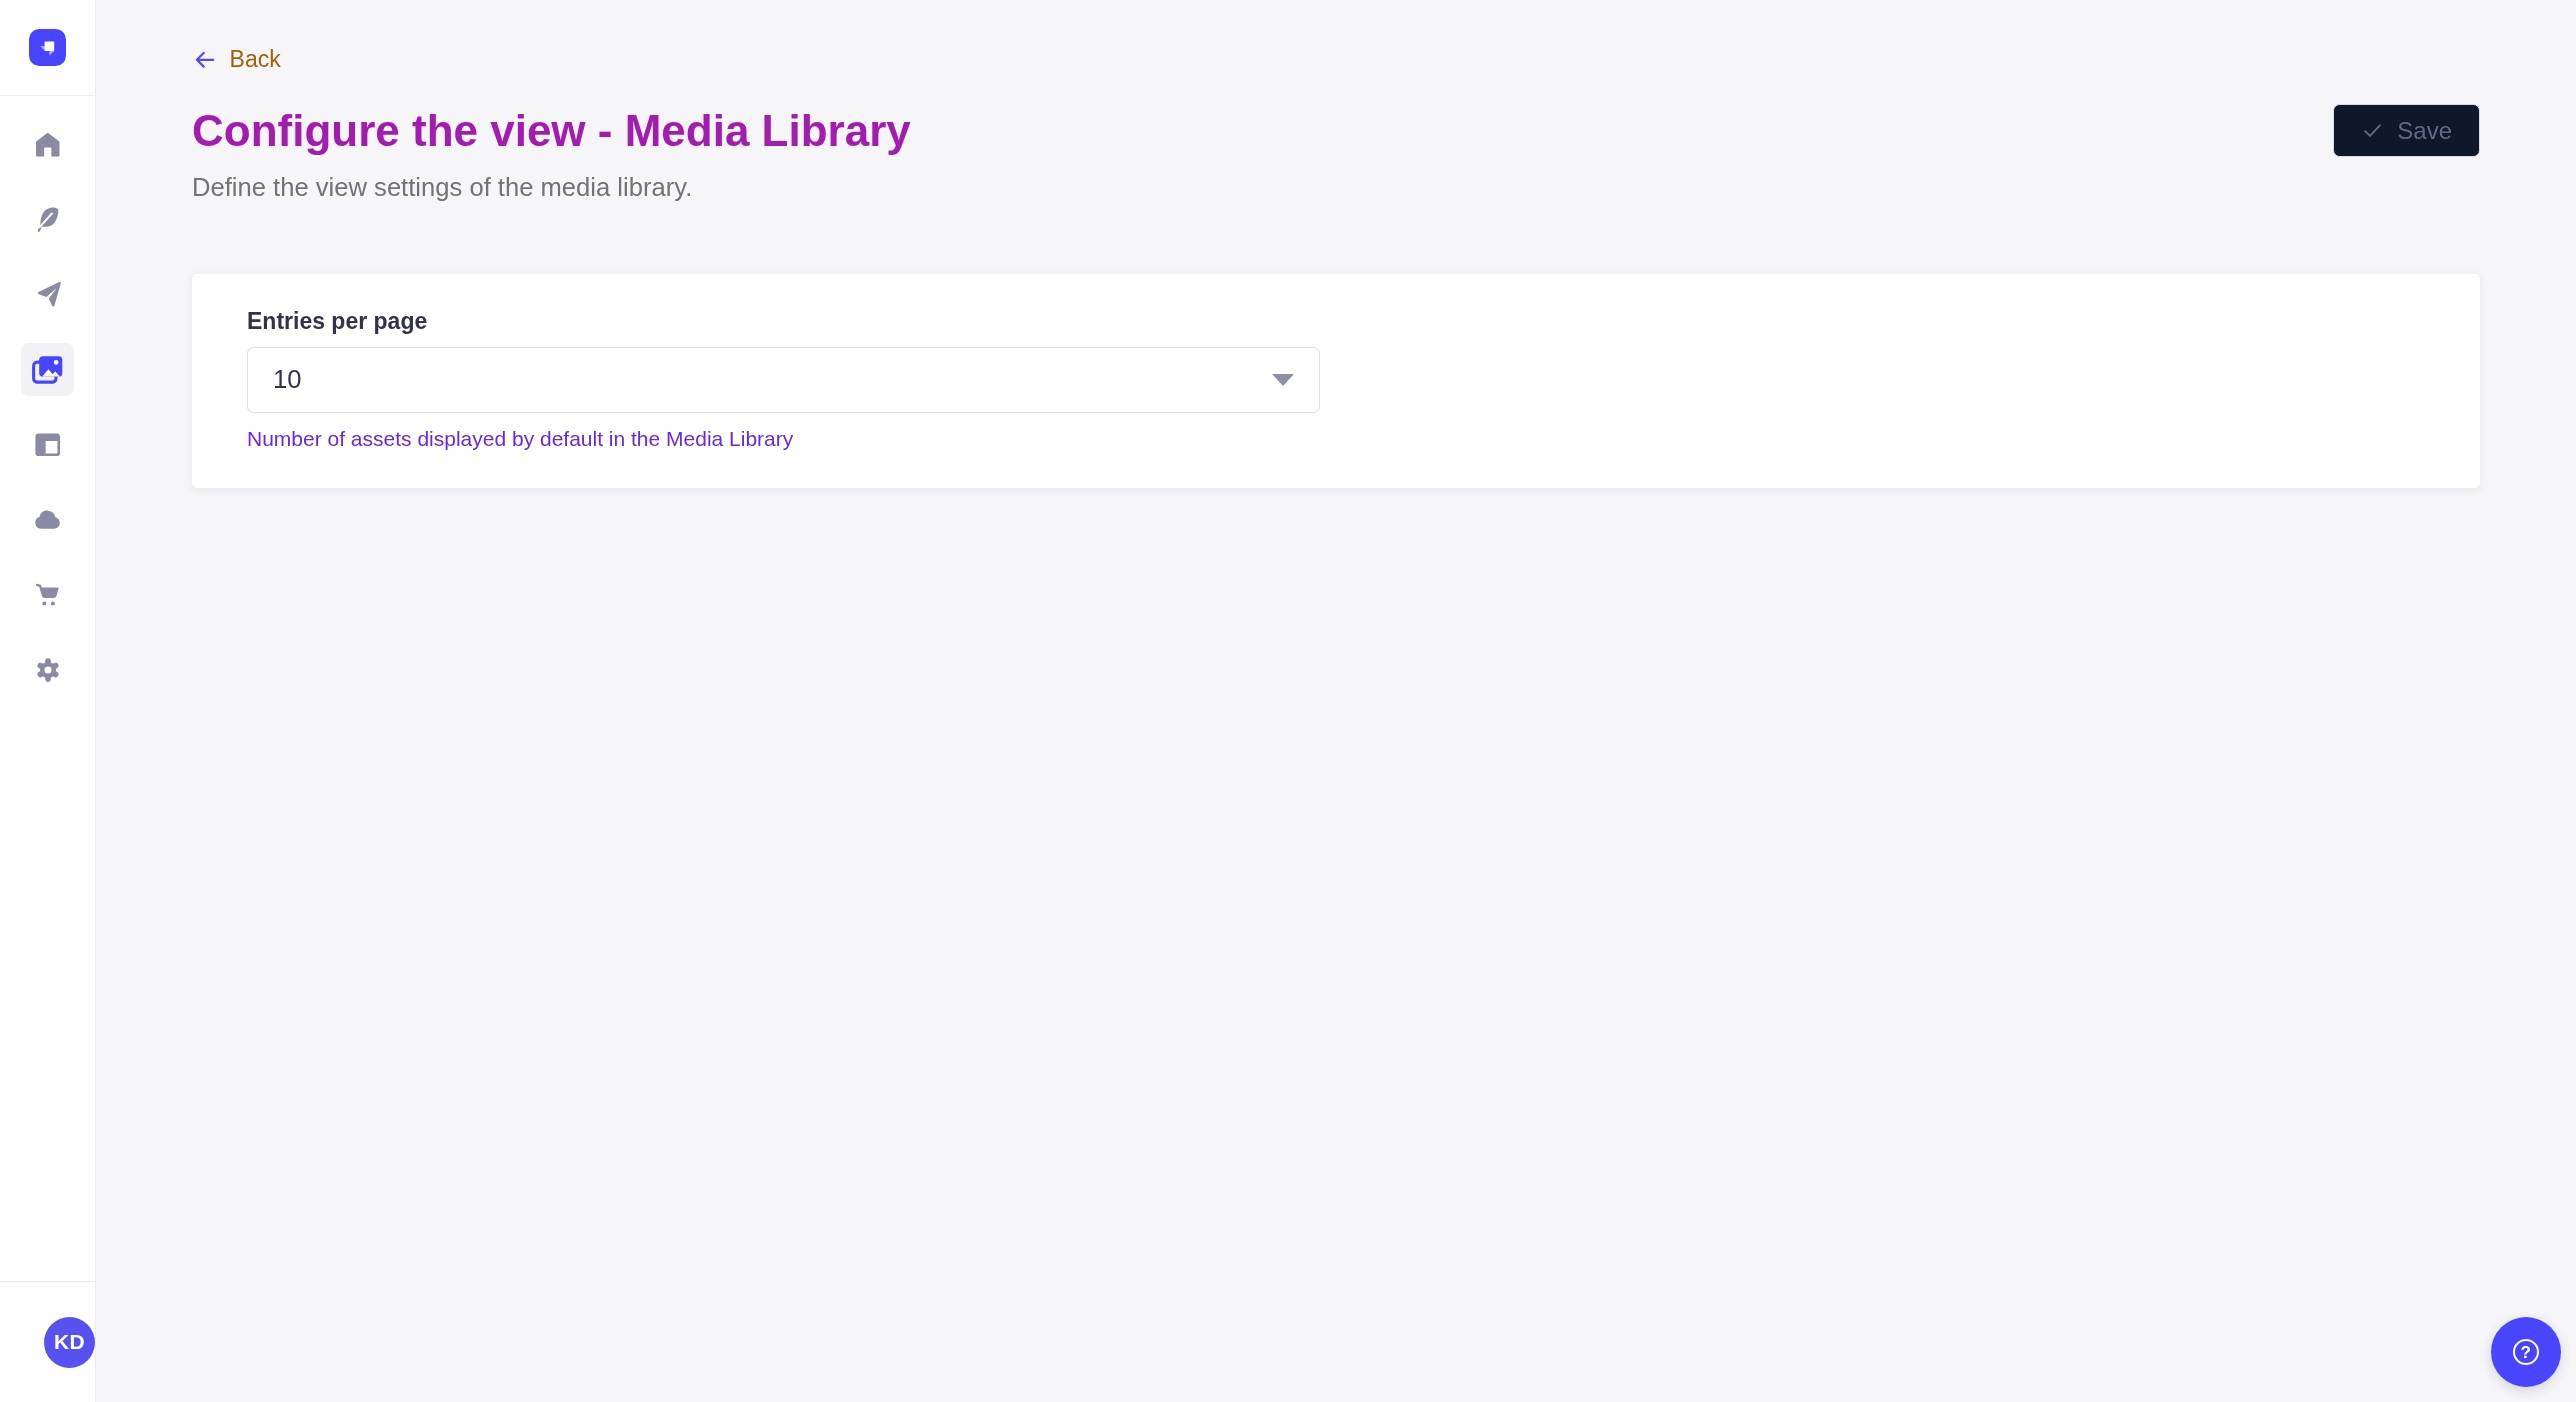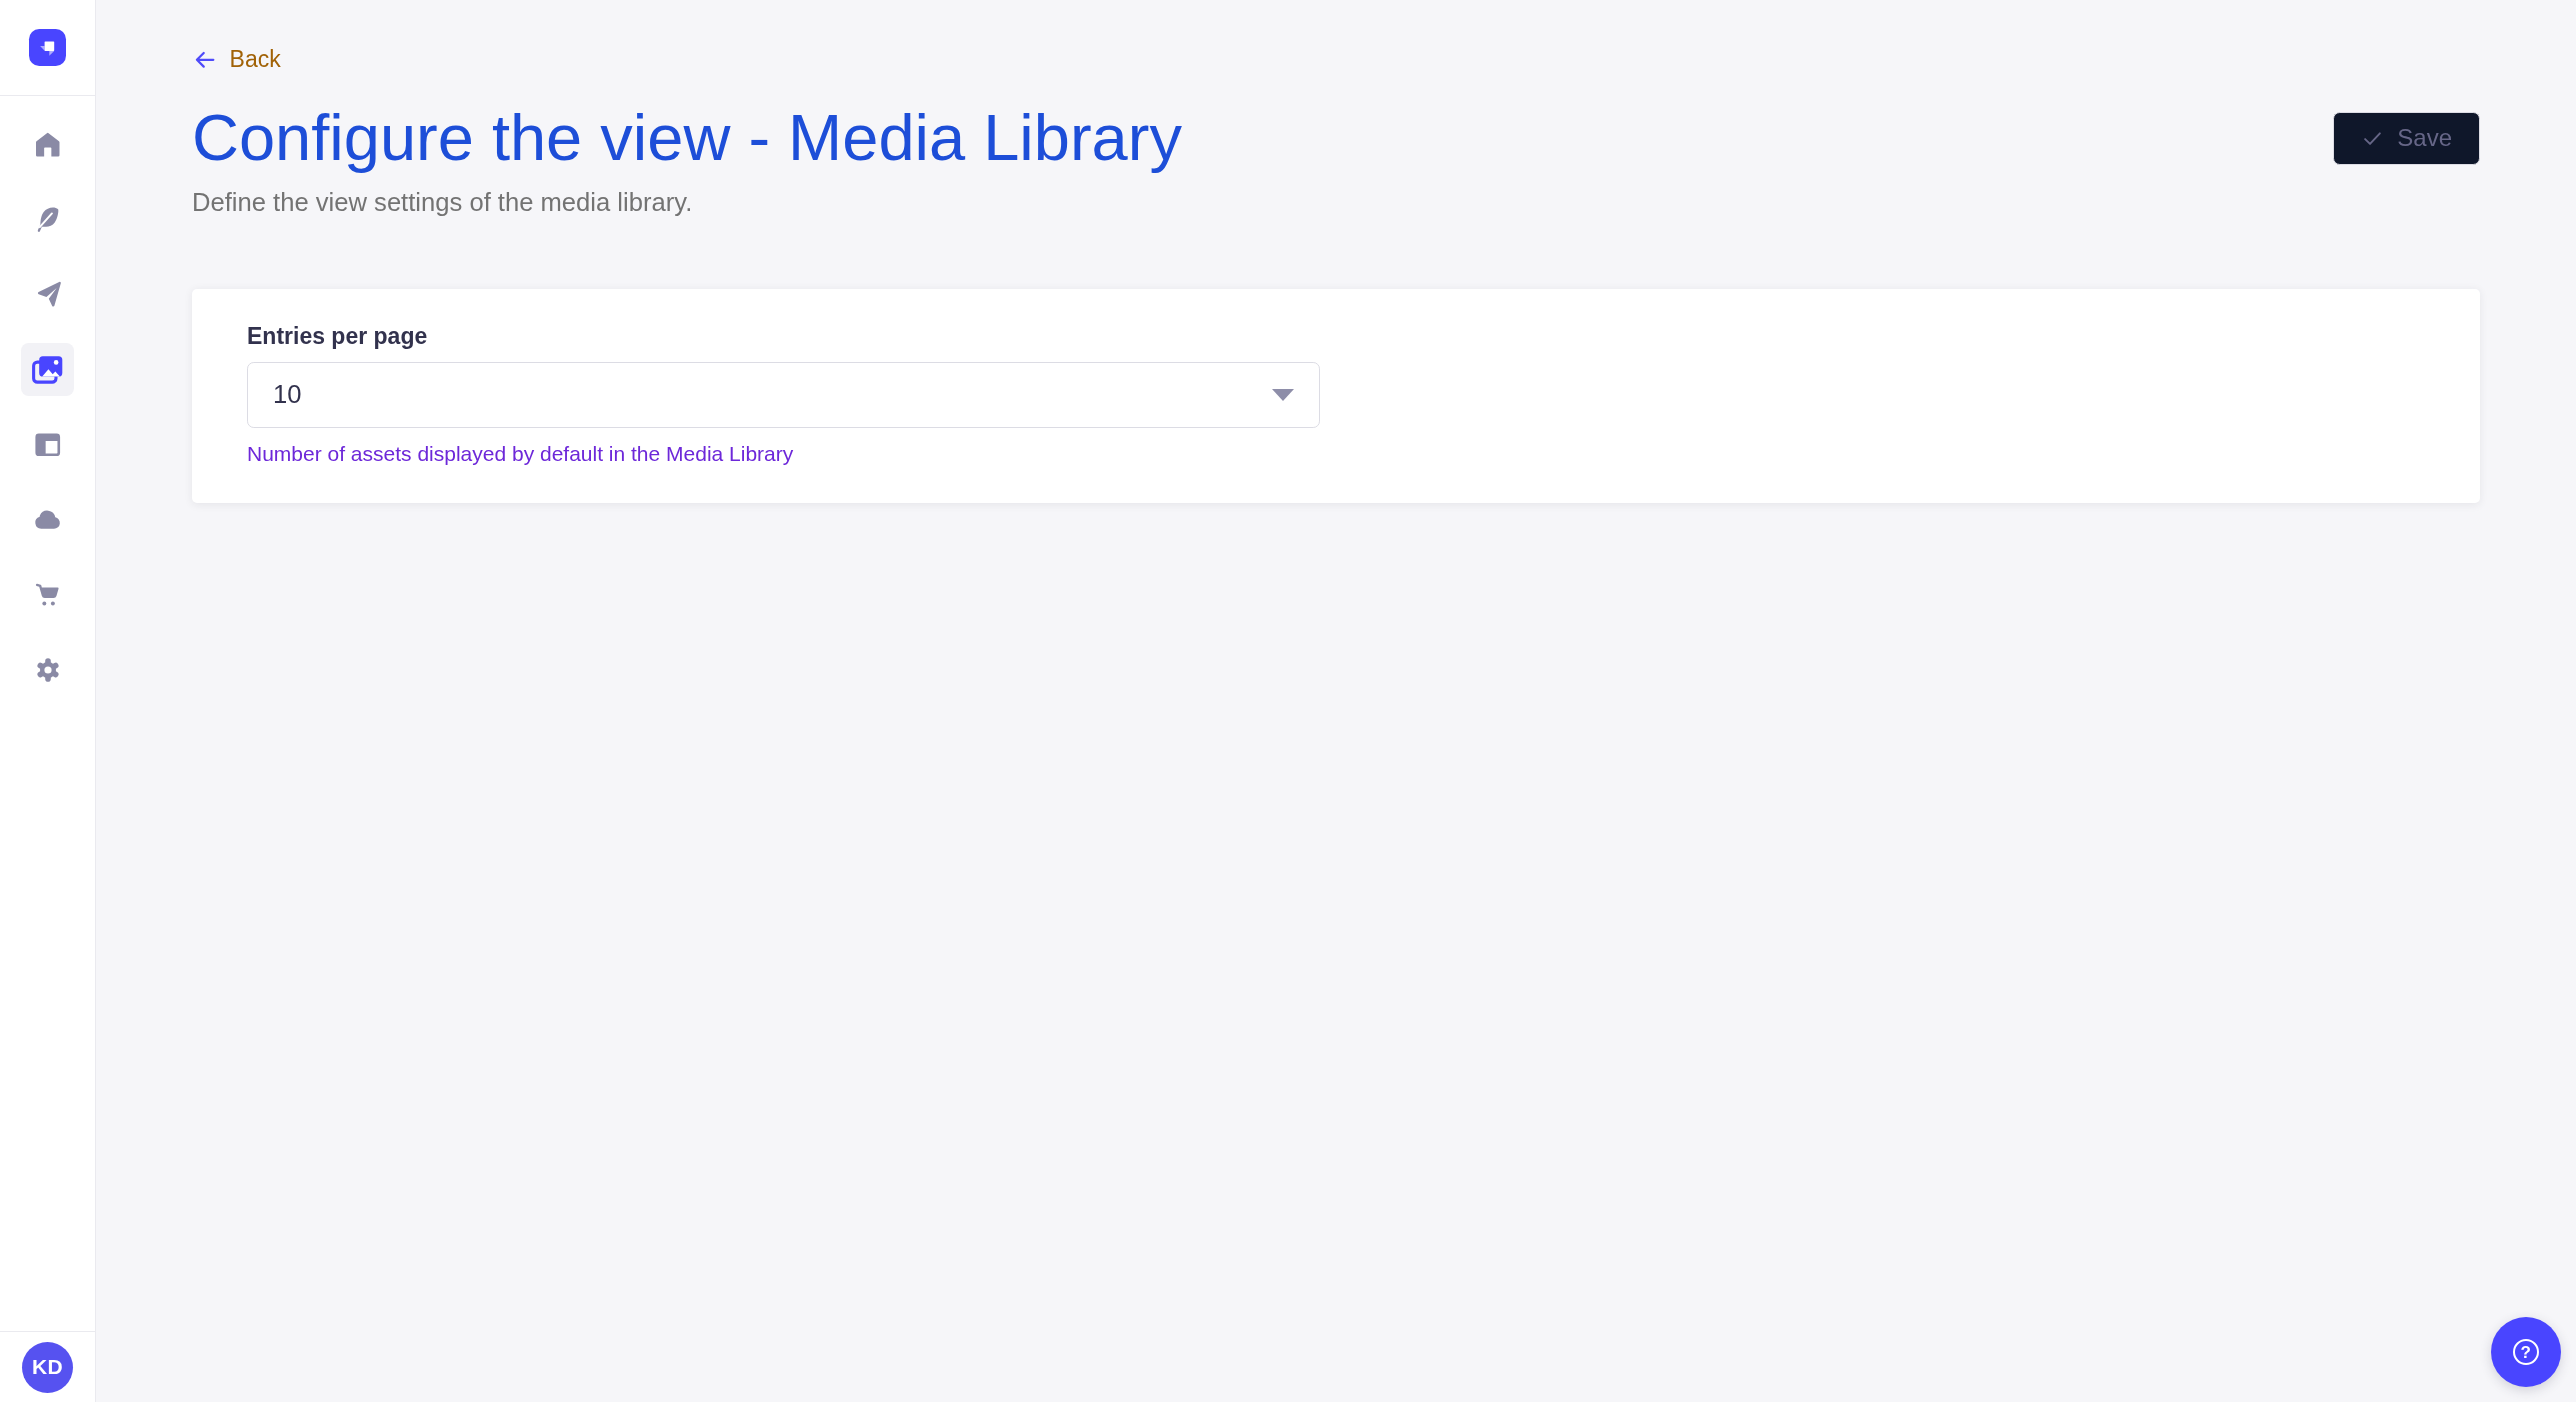--- a/index.html
+++ b/index.html
@@ -33,23 +33,23 @@
     display: flex; flex-direction: column; align-items: center;
     gap: 22px; padding-top: 22px; width: 100%;
   }
   .nav-item {
     width: 53px; height: 53px; border-radius: 7.7px;
     display: flex; align-items: center; justify-content: center;
     cursor: pointer;
   }
   .nav-item.active { background: #F2F2F6; }
   .sidebar-bottom {
-    margin-top: auto; width: 100%; height: 71px;
+    margin-top: auto; width: 100%; height: 121px;
     border-top: 0.9px solid #EAEAEF;
-    display: flex; align-items: center; justify-content: center;
+    display: flex; align-items: center; justify-content: flex-end;
   }
   .avatar {
     width: 51px; height: 51px; border-radius: 50%;
     background: #5652F0; color: #FFFFFF;
     font-size: 21px; font-weight: bold; letter-spacing: 0.4px;
     display: flex; align-items: center; justify-content: center;
     cursor: pointer;
   }
 
   
@@ -57,21 +57,21 @@
   .back-row {
     margin-top: 46px;
     display: inline-flex; align-items: center; gap: 12px;
     color: #a16207; font-size: 23px; cursor: pointer;
     text-decoration: none;
   }
   .title-row {
     margin-top: 29px;
     display: flex; align-items: center; justify-content: space-between;
   }
-  .page-title { font-size: 65px; font-weight: normal; color: #1d4ed8; line-height: 1.05; }
+  .page-title { font-size: 44px; font-weight: bold; color: #a21caf; line-height: 1.05; }
   .save-btn {
     height: 53px; padding: 0 27px;
     background: #0f172a; border: 0.9px solid #DCDCE4; border-radius: 6.8px;
     display: inline-flex; align-items: center; gap: 13.6px;
     font-family: "Liberation Sans", sans-serif;
     font-size: 24px; color: #666687; cursor: pointer;
   }
   .page-subtitle { margin-top: 15.3px; font-size: 25.6px; color: #737373; }
 
   .card {

